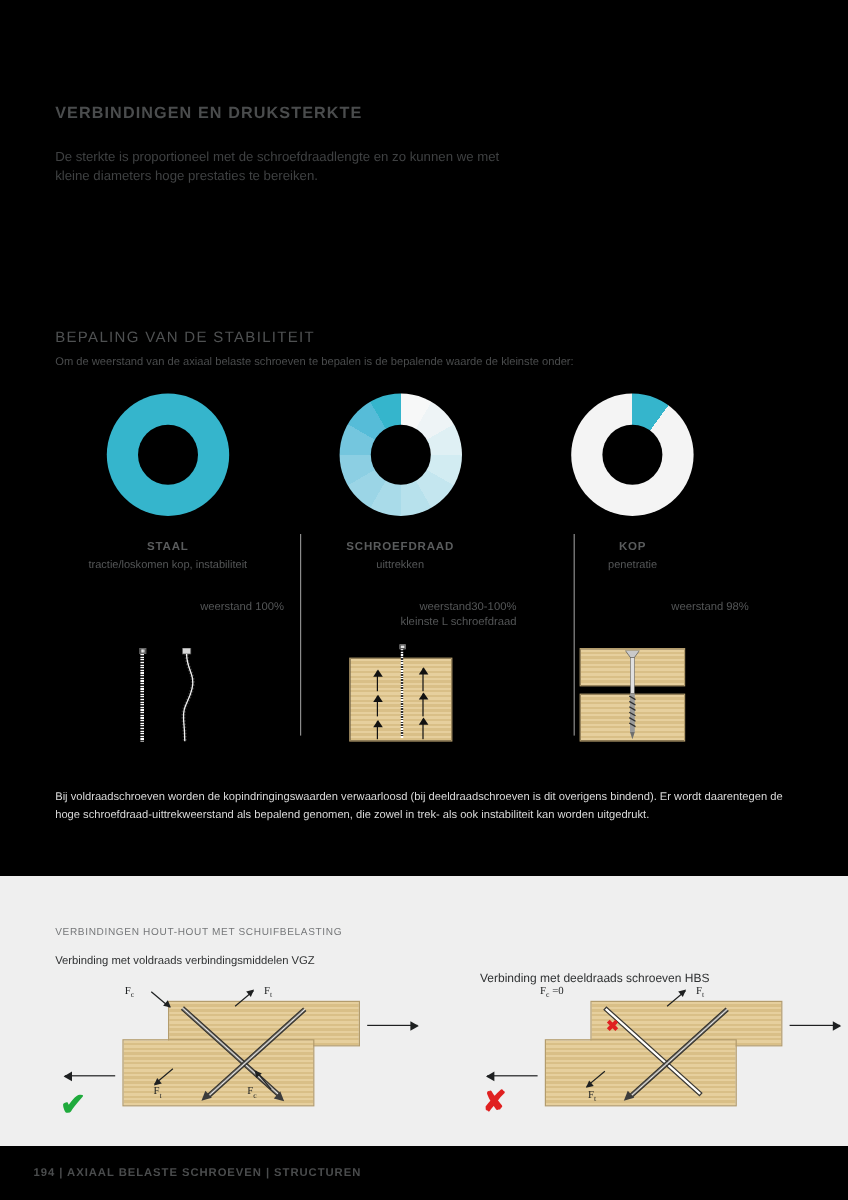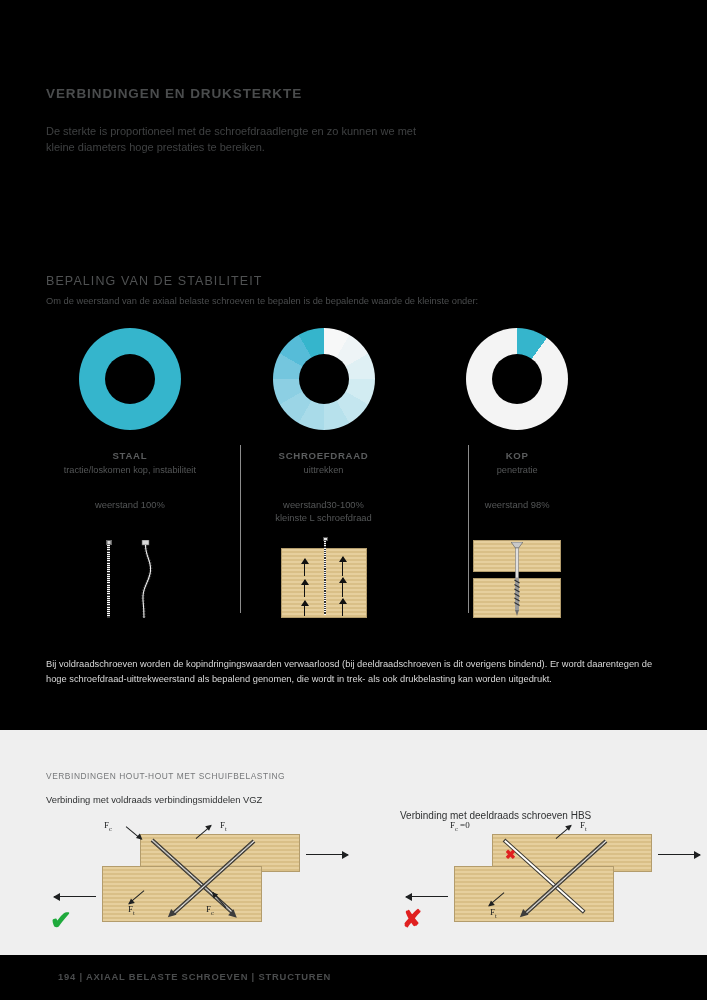--- a/index.html
+++ b/index.html
@@ -46,21 +46,21 @@
     position:absolute; left:46px; top:274px;
     font-size:12.5px; letter-spacing:1.1px; color:#4f5152;
   }
   .stab-sub{
     position:absolute; left:46px; top:296px;
     font-size:9.3px; color:#4a4c4d;
   }
 
   
   .cols{
-    position:absolute; left:0; top:328px; width:614px; height:300px;
+    position:absolute; left:10px; top:328px; width:614px; height:300px;
     display:flex;
     padding-left:33px;
   }
   .col{
     flex:1 1 0; position:relative;
     display:flex; flex-direction:column; align-items:center;
   }
   .divider{
     position:absolute; top:117px; width:1px; height:168px;
     background:#8c8c8c;
@@ -84,21 +84,21 @@
     margin-top:20px; font-size:9.6px; font-weight:bold;
     letter-spacing:.7px; color:#5a5c5d; text-align:center;
   }
   .col-desc{
     margin-top:3px; font-size:9.2px; line-height:13px;
     color:#545657; text-align:center;
   }
   .col-res{
     position:absolute; top:170px; left:0; right:0;
     font-size:9.4px; line-height:13px;
-    color:#545657; text-align:center;
+    color:#545657; text-align:right;
   }
 
   
   .illus{
     position:absolute; top:205px; left:0; right:0;
     height:85px; display:flex; align-items:flex-end; justify-content:center;
   }
 
   
   .wood{
@@ -247,21 +247,21 @@
     border-bottom:3.3px solid transparent;
     border-left:6px solid #1e2021;
   }
 
   
   .footer{
     position:absolute; left:0; top:955px; width:707px; height:45px;
     background:#000;
   }
   .footer-text{
-    position:absolute; left:58px; top:16px;
+    position:absolute; left:28px; top:16px;
     font-size:9.4px; font-weight:bold; letter-spacing:.8px; color:#4a4c4d;
   }
 </style>
 </head>
 <body>
 
 <div class="dark-section">
 
 
   <div class="page-subtitle">VERBINDINGEN EN DRUKSTERKTE</div>
@@ -361,21 +361,21 @@
                 <line x1="3.4" y1="60.5" x2="8.6" y2="63.5"></line>
               </g>
               <polygon points="4.0,68 8.0,68 6,74" fill="#6f6f6f"></polygon>
             </svg>
           </div>
         </div>
       </div>
     </div>
   </div>
 
-  <div class="closing">Bij voldraadschroeven worden de kopindringingswaarden verwaarloosd (bij deeldraadschroeven is dit overigens bindend). Er wordt daarentegen de hoge schroefdraad-uittrekweerstand als bepalend genomen, die wordt in trek- als ook drukbelasting kan worden uitgedrukt.</div>
+  <div class="closing">Bij voldraadschroeven worden de kopindringingswaarden verwaarloosd (bij deeldraadschroeven is dit overigens bindend). Er wordt daarentegen de hoge schroefdraad-uittrekweerstand als bepalend genomen, die zowel in trek- als ook instabiliteit kan worden uitgedrukt.</div>
 </div>
 
 <div class="light-section">
   <div class="ex-sub">VERBINDINGEN HOUT-HOUT MET SCHUIFBELASTING</div>
   <div class="ex-cap-l">Verbinding met voldraads verbindingsmiddelen VGZ</div>
   <div class="ex-cap-r">Verbinding met deeldraads schroeven HBS</div>
 
   <div class="diagram left">
     <div class="wood blk-top"></div>
     <div class="wood blk-bot"></div>

